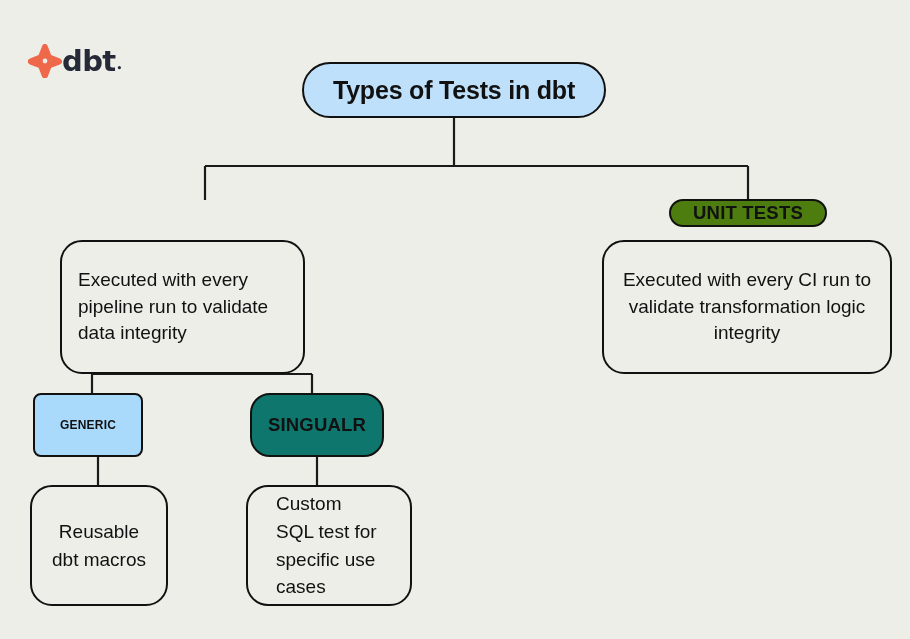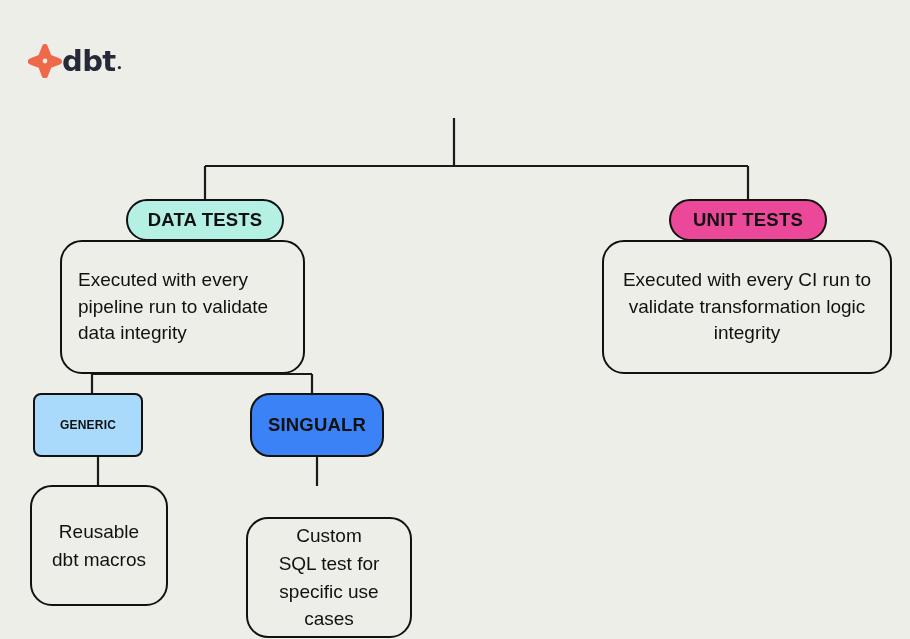--- a/index.html
+++ b/index.html
@@ -103,23 +103,23 @@
     font-size: 18.5px;
     background: #b4f0e4;
     z-index: 3;
     letter-spacing: 0.2px;
   }
 
   .unit-tests-node {
     left: 669px;
     top: 199px;
     width: 158px;
-    height: 42px;
+    height: 28px;
     font-size: 18.5px;
-    background: #ec4899;
+    background: #4d7c0f;
     z-index: 3;
     letter-spacing: 0.2px;
   }
 
   .desc-left {
     left: 60px;
     top: 240px;
     width: 245px;
     height: 134px;
     font-size: 19px;
@@ -152,21 +152,21 @@
     font-weight: bold;
     letter-spacing: 0.2px;
   }
 
   .singular-node {
     left: 250px;
     top: 393px;
     width: 134px;
     height: 64px;
     font-size: 18.5px;
-    background: #3b82f6;
+    background: #0f766e;
     border-radius: 20px;
     font-weight: bold;
     letter-spacing: 0.2px;
   }
 
   .leaf-left {
     left: 30px;
     top: 485px;
     width: 138px;
     height: 121px;
@@ -174,23 +174,22 @@
     text-align: center;
     padding: 0 12px;
   }
 
   .leaf-right {
     left: 246px;
     top: 485px;
     width: 166px;
     height: 121px;
     font-size: 19px;
-    text-align: center;
+    text-align: left;
     padding: 0 28px;
-    margin-top: 32px;
   }
 
   .leaf-text { line-height: 1.45; }
 </style>
 </head>
 <body>
 
 <div id="canvas">
 
   <div class="logo">
@@ -217,25 +216,25 @@
 
     <line x1="92" y1="374" x2="92" y2="394"></line>
 
     <line x1="312" y1="374" x2="312" y2="394"></line>
 
     <line x1="98" y1="457" x2="98" y2="486"></line>
 
     <line x1="317" y1="457" x2="317" y2="486"></line>
   </svg>
 
+  <div class="node pill title-node">Types of Tests in dbt</div>
 
   <div class="node card desc-left">
     <span class="desc-text">Executed with every pipeline run to validate data integrity</span>
   </div>
-  <div class="node pill data-tests-node">DATA TESTS</div>
 
   <div class="node card desc-right">
     <span class="desc-text">Executed with every CI run to validate transformation logic integrity</span>
   </div>
   <div class="node pill unit-tests-node">UNIT TESTS</div>
 
   <div class="node generic-node">GENERIC</div>
   <div class="node card leaf-left">
     <span class="leaf-text">Reusable dbt macros</span>
   </div>

